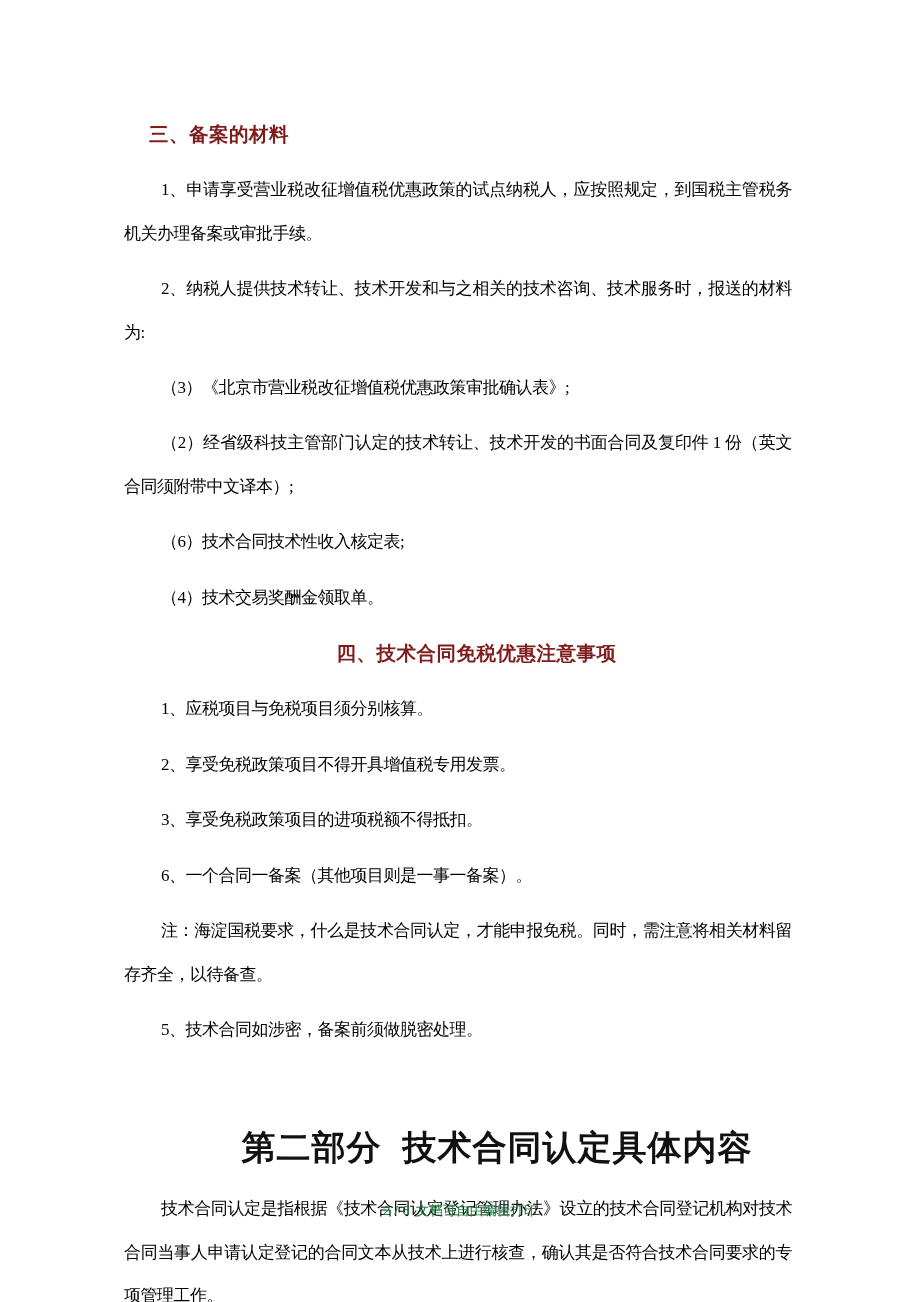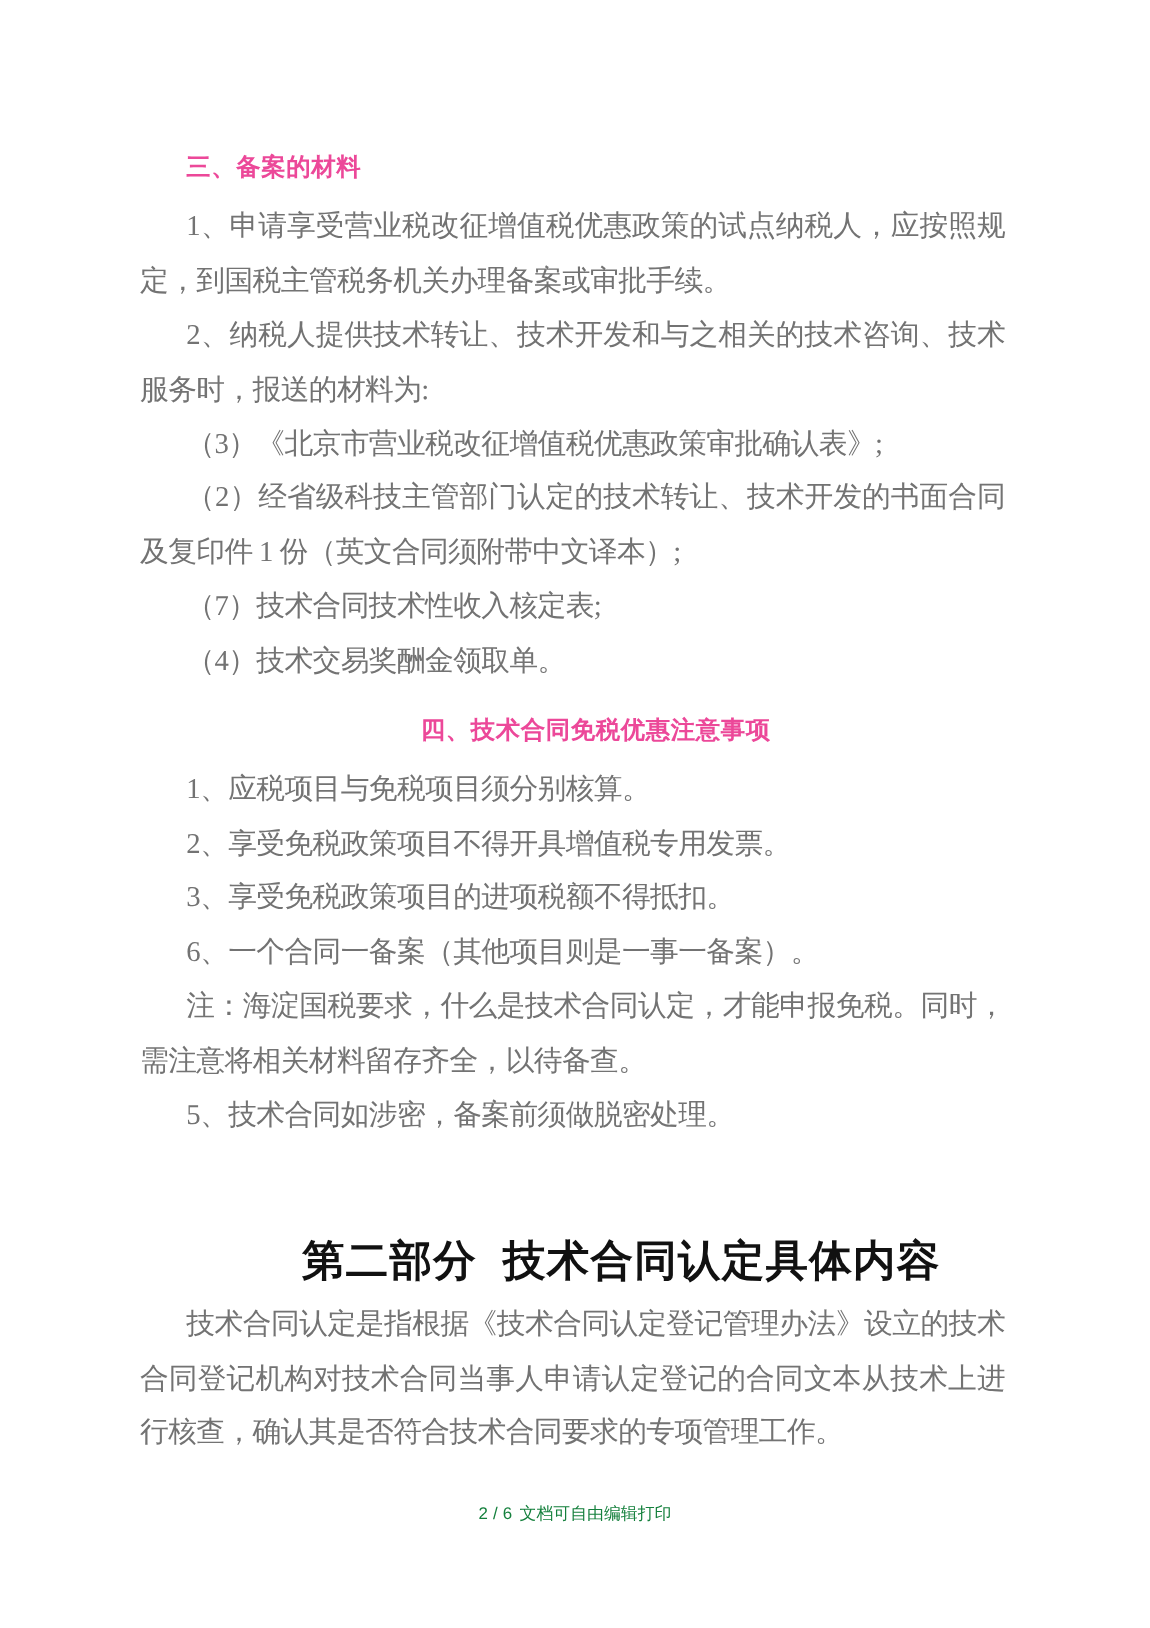--- a/index.html
+++ b/index.html
@@ -15,37 +15,37 @@
   }
 
   .content {
     position: absolute;
     left: 112px;
     top: 113px;
     width: 692px;
   }
 
   .para {
-    font-size: 23px;
+    font-size: 17px;
     letter-spacing: -0.5px;
     line-height: 43.4px;
-    margin: 0;
+    margin: 12px;
     text-indent: 37px;
     text-align: justify;
-    color: #737373;
+    color: #000000;
   }
 
   .heading {
     font-family: "Liberation Sans", "DejaVu Sans", sans-serif;
     font-size: 19.5px;
     font-weight: bold;
     line-height: 43.4px;
     margin: 0 0 3px 0;
     text-indent: 37px;
-    color: #ec4899;
+    color: #7f1d1d;
     letter-spacing: 0.5px;
   }
 
   .heading-four { margin-top: 13px; text-align: center; }
   .heading-one  { margin-top: 10px; margin-bottom: 3px; }
 
   .part-title {
     font-family: "Liberation Sans", "DejaVu Sans", sans-serif;
     font-size: 34px;
     font-weight: bold;
@@ -84,21 +84,21 @@
     <h2 class="heading">三、备案的材料</h2>
 
     <p class="para">1、申请享受营业税改征增值税优惠政策的试点纳税人，应按照规定，到国税主管税务机关办理备案或审批手续。</p>
 
     <p class="para">2、纳税人提供技术转让、技术开发和与之相关的技术咨询、技术服务时，报送的材料为:</p>
 
     <p class="para">（3）《北京市营业税改征增值税优惠政策审批确认表》;</p>
 
     <p class="para">（2）经省级科技主管部门认定的技术转让、技术开发的书面合同及复印件 1 份（英文合同须附带中文译本）;</p>
 
-    <p class="para">（7）技术合同技术性收入核定表;</p>
+    <p class="para">（6）技术合同技术性收入核定表;</p>
 
     <p class="para">（4）技术交易奖酬金领取单。</p>
 
     <h2 class="heading heading-four">四、技术合同免税优惠注意事项</h2>
 
     <p class="para">1、应税项目与免税项目须分别核算。</p>
 
     <p class="para">2、享受免税政策项目不得开具增值税专用发票。</p>
 
     <p class="para">3、享受免税政策项目的进项税额不得抵扣。</p>

